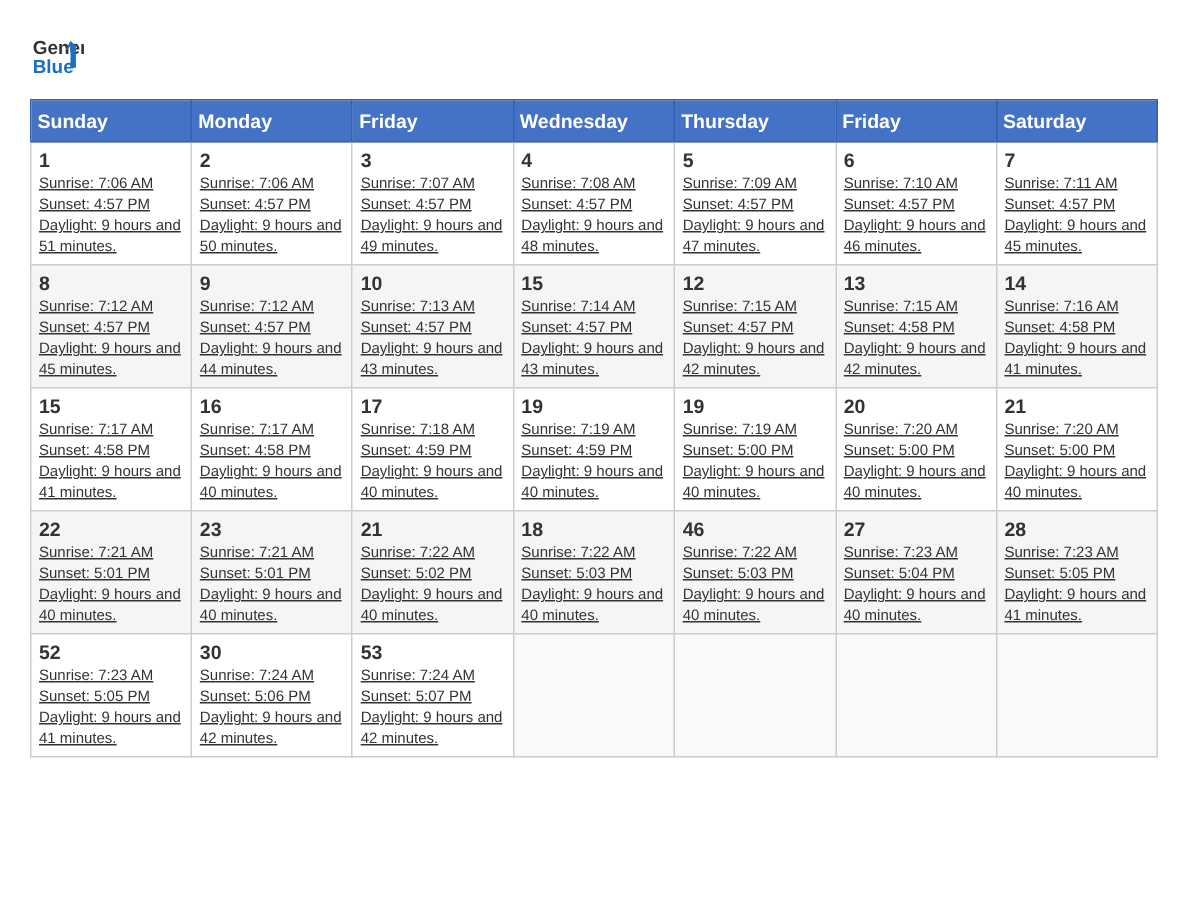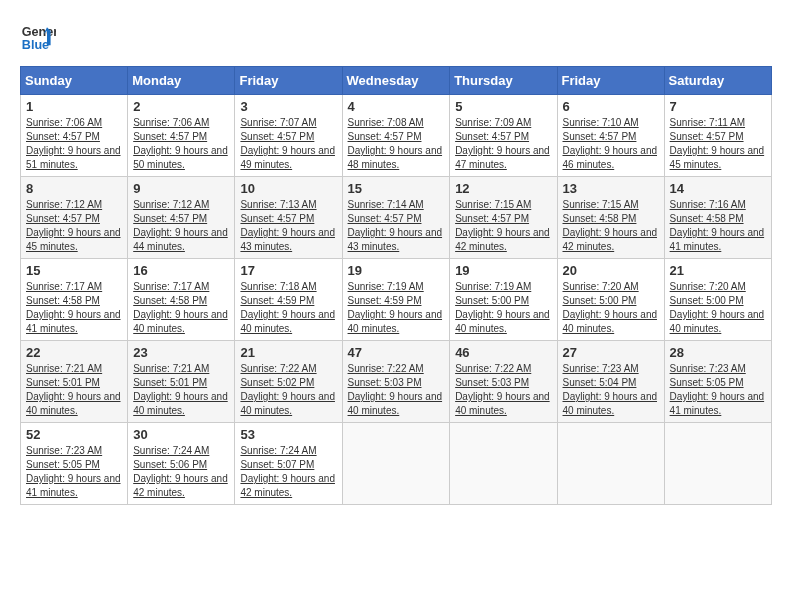--- a/index.html
+++ b/index.html
@@ -302,21 +302,21 @@
       </td>
         <td>
         <span class="day-number">21</span>
         <div class="day-info">
           Sunrise: 7:22 AM<br>
           Sunset: 5:02 PM<br>
           Daylight: 9 hours and 40 minutes.
         </div>
       </td>
         <td>
-        <span class="day-number">47</span>
+        <span class="day-number">18</span>
         <div class="day-info">
           Sunrise: 7:22 AM<br>
           Sunset: 5:03 PM<br>
           Daylight: 9 hours and 40 minutes.
         </div>
       </td>
         <td>
         <span class="day-number">46</span>
         <div class="day-info">
           Sunrise: 7:22 AM<br>

